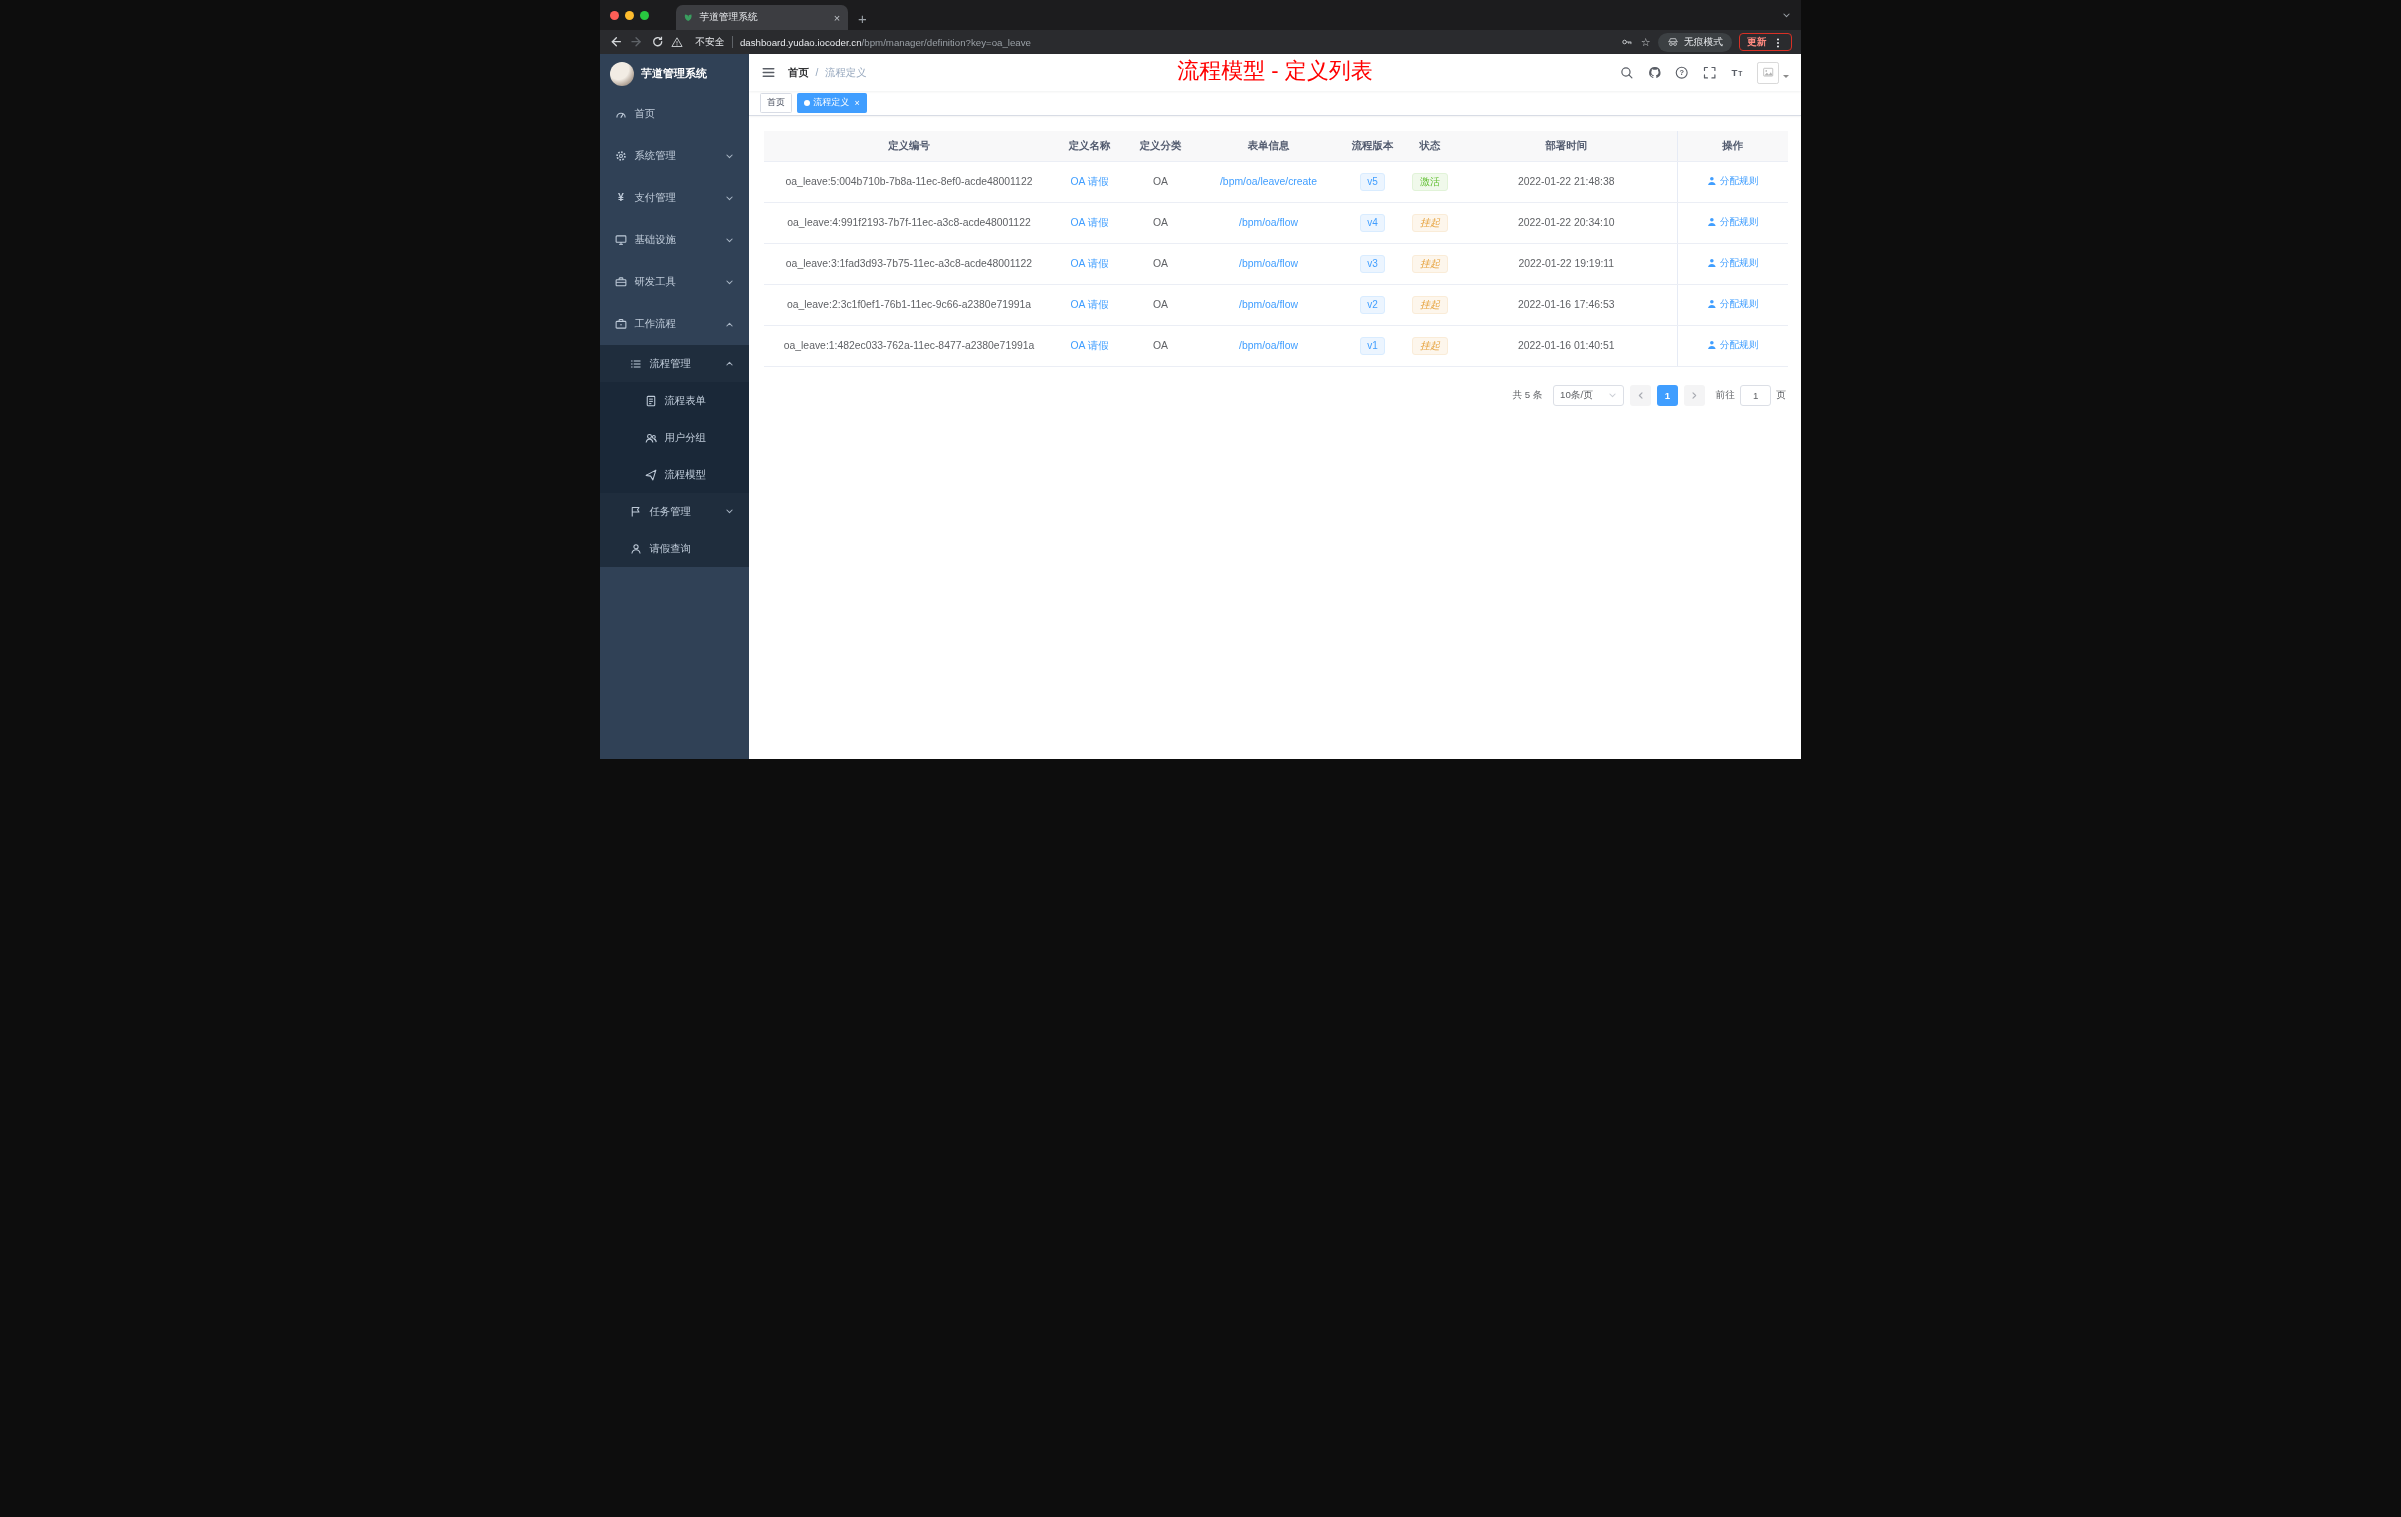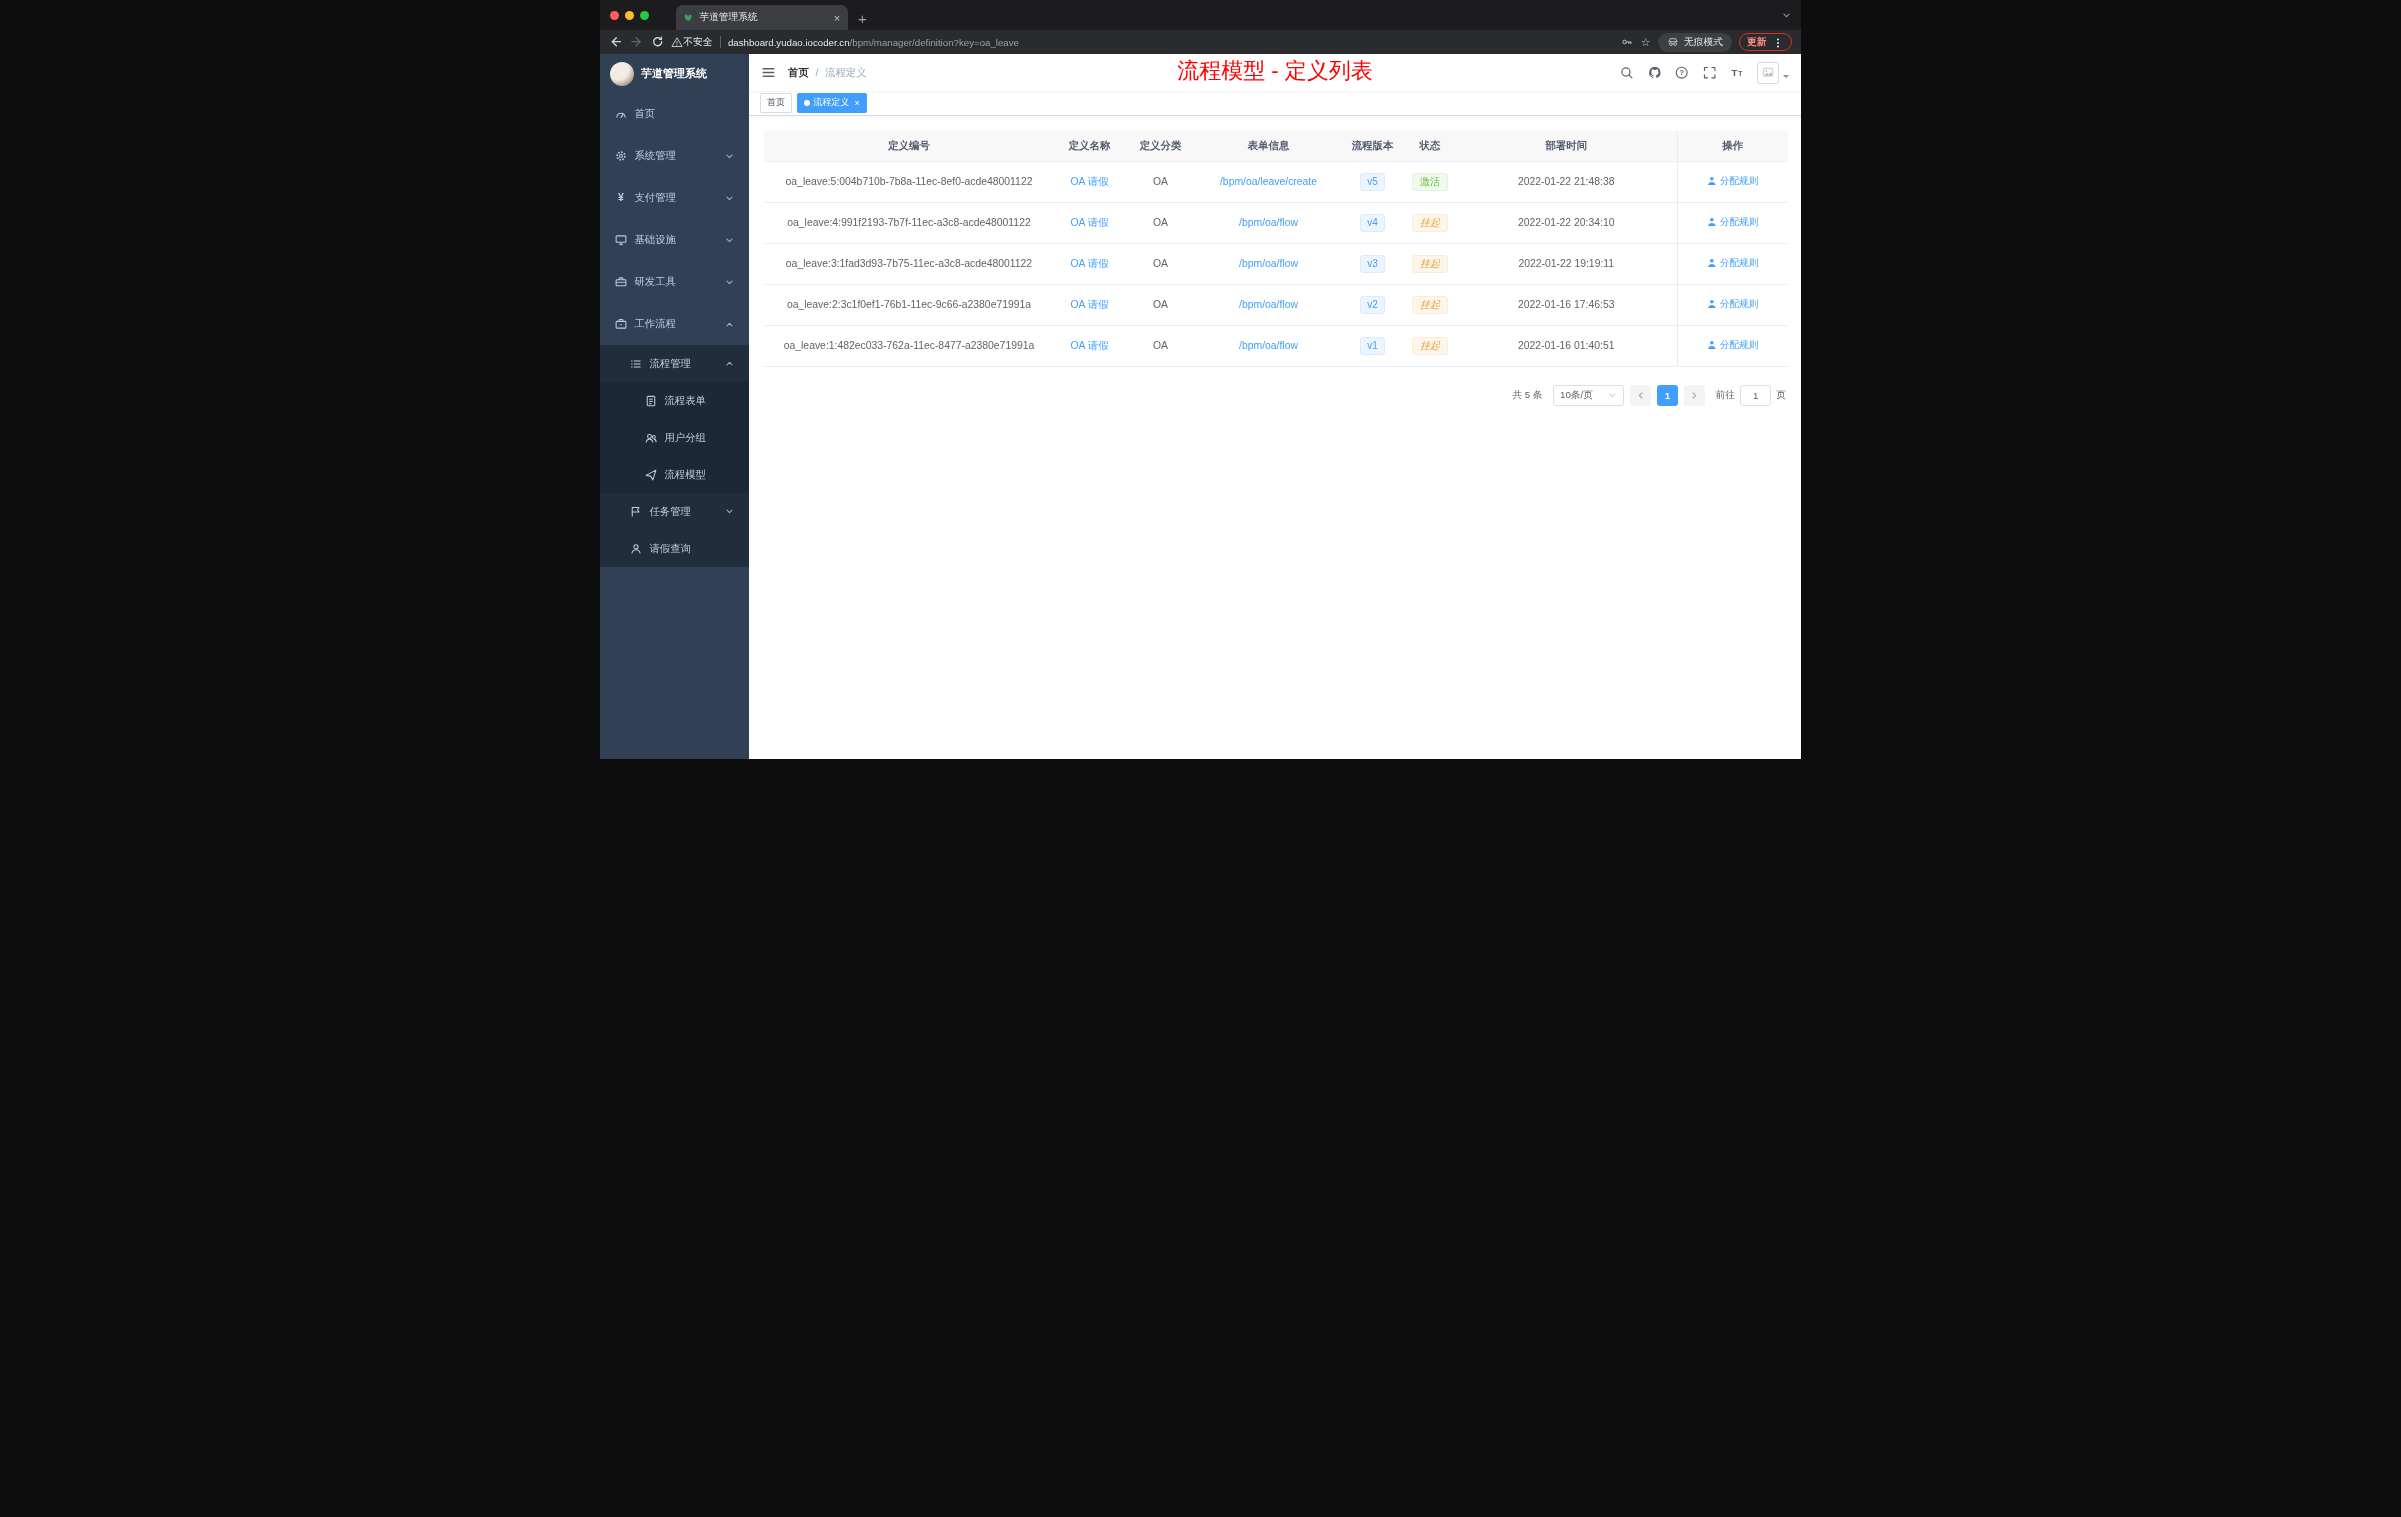--- a/index.html
+++ b/index.html
@@ -14,28 +14,28 @@
   .tab { margin-left:18px; width:172px; height:25px; background:#3c3d41; border-radius:6.7px 6.7px 0 0; display:flex; align-items:center; gap:6px; padding:0 7.4px; color:#e8eaed; font-size:9.7px; }
   .tab .ttl { flex:1; overflow:hidden; white-space:nowrap; text-overflow:ellipsis; }
   .tab .x { color:#bdc1c6; font-size:11px; cursor:default; }
   .newtab { color:#9aa0a6; font-size:15px; margin:0 0 4.5px 10.4px; line-height:1; }
   .strip-chev { position:absolute; right:10.4px; top:9px; color:#9aa0a6; }
 
   .addressbar { height:24px; background:#2a2b2e; display:flex; align-items:center; padding:0 9px; gap:7.4px; color:#c7cacd; font-size:9.7px; }
   .bico { width:13.4px; height:13.4px; color:#d3d6d9; }
   .bico.dim { color:#5f6368; }
   .sico { width:12px; height:12px; color:#c7cacd; }
-  .sec { display:flex; align-items:center; gap:0; color:#e8eaed; }
+  .sec { display:flex; align-items:center; gap:12px; color:#e8eaed; }
   .vdiv { width:0.7px; height:12px; background:#5f6368; }
   .url { flex:1; white-space:nowrap; overflow:hidden; }
   .url .dom { color:#e8eaed; }
   .url .path { color:#9aa0a6; }
   .star { font-size:11px; color:#c7cacd; }
   .incog { display:flex; align-items:center; gap:5.2px; background:#3c4043; border-radius:9.7px; padding:3px 9px; color:#e8eaed; }
-  .update { display:flex; align-items:flex-end; gap:6px; border:1.5px solid #d93025; border-radius:9px; padding:1.5px 6.7px; }
+  .update { display:flex; align-items:flex-end; gap:6px; border:1.5px solid #d93025; border-radius:4px; padding:1.5px 6.7px; }
   .update .upd-txt { color:#ff8a80; font-weight:bold; }
 
   
   .app { display:flex; height:705px; }
 
   
   .sidebar { width:149px; background:#304156; color:#bfcbd9; flex-shrink:0; font-size:10.4px; }
   .logo { height:39px; display:flex; align-items:center; gap:7.4px; padding:0 9.7px; }
   .logo-avatar { width:24px; height:24px; border-radius:50%; background:radial-gradient(circle at 35% 30%, #f2ece4 0 45%, #b9aca0 70%, #6b625a); flex-shrink:0; }
   .logo-title { color:#fff; font-weight:bold; font-size:11px; white-space:nowrap; }

